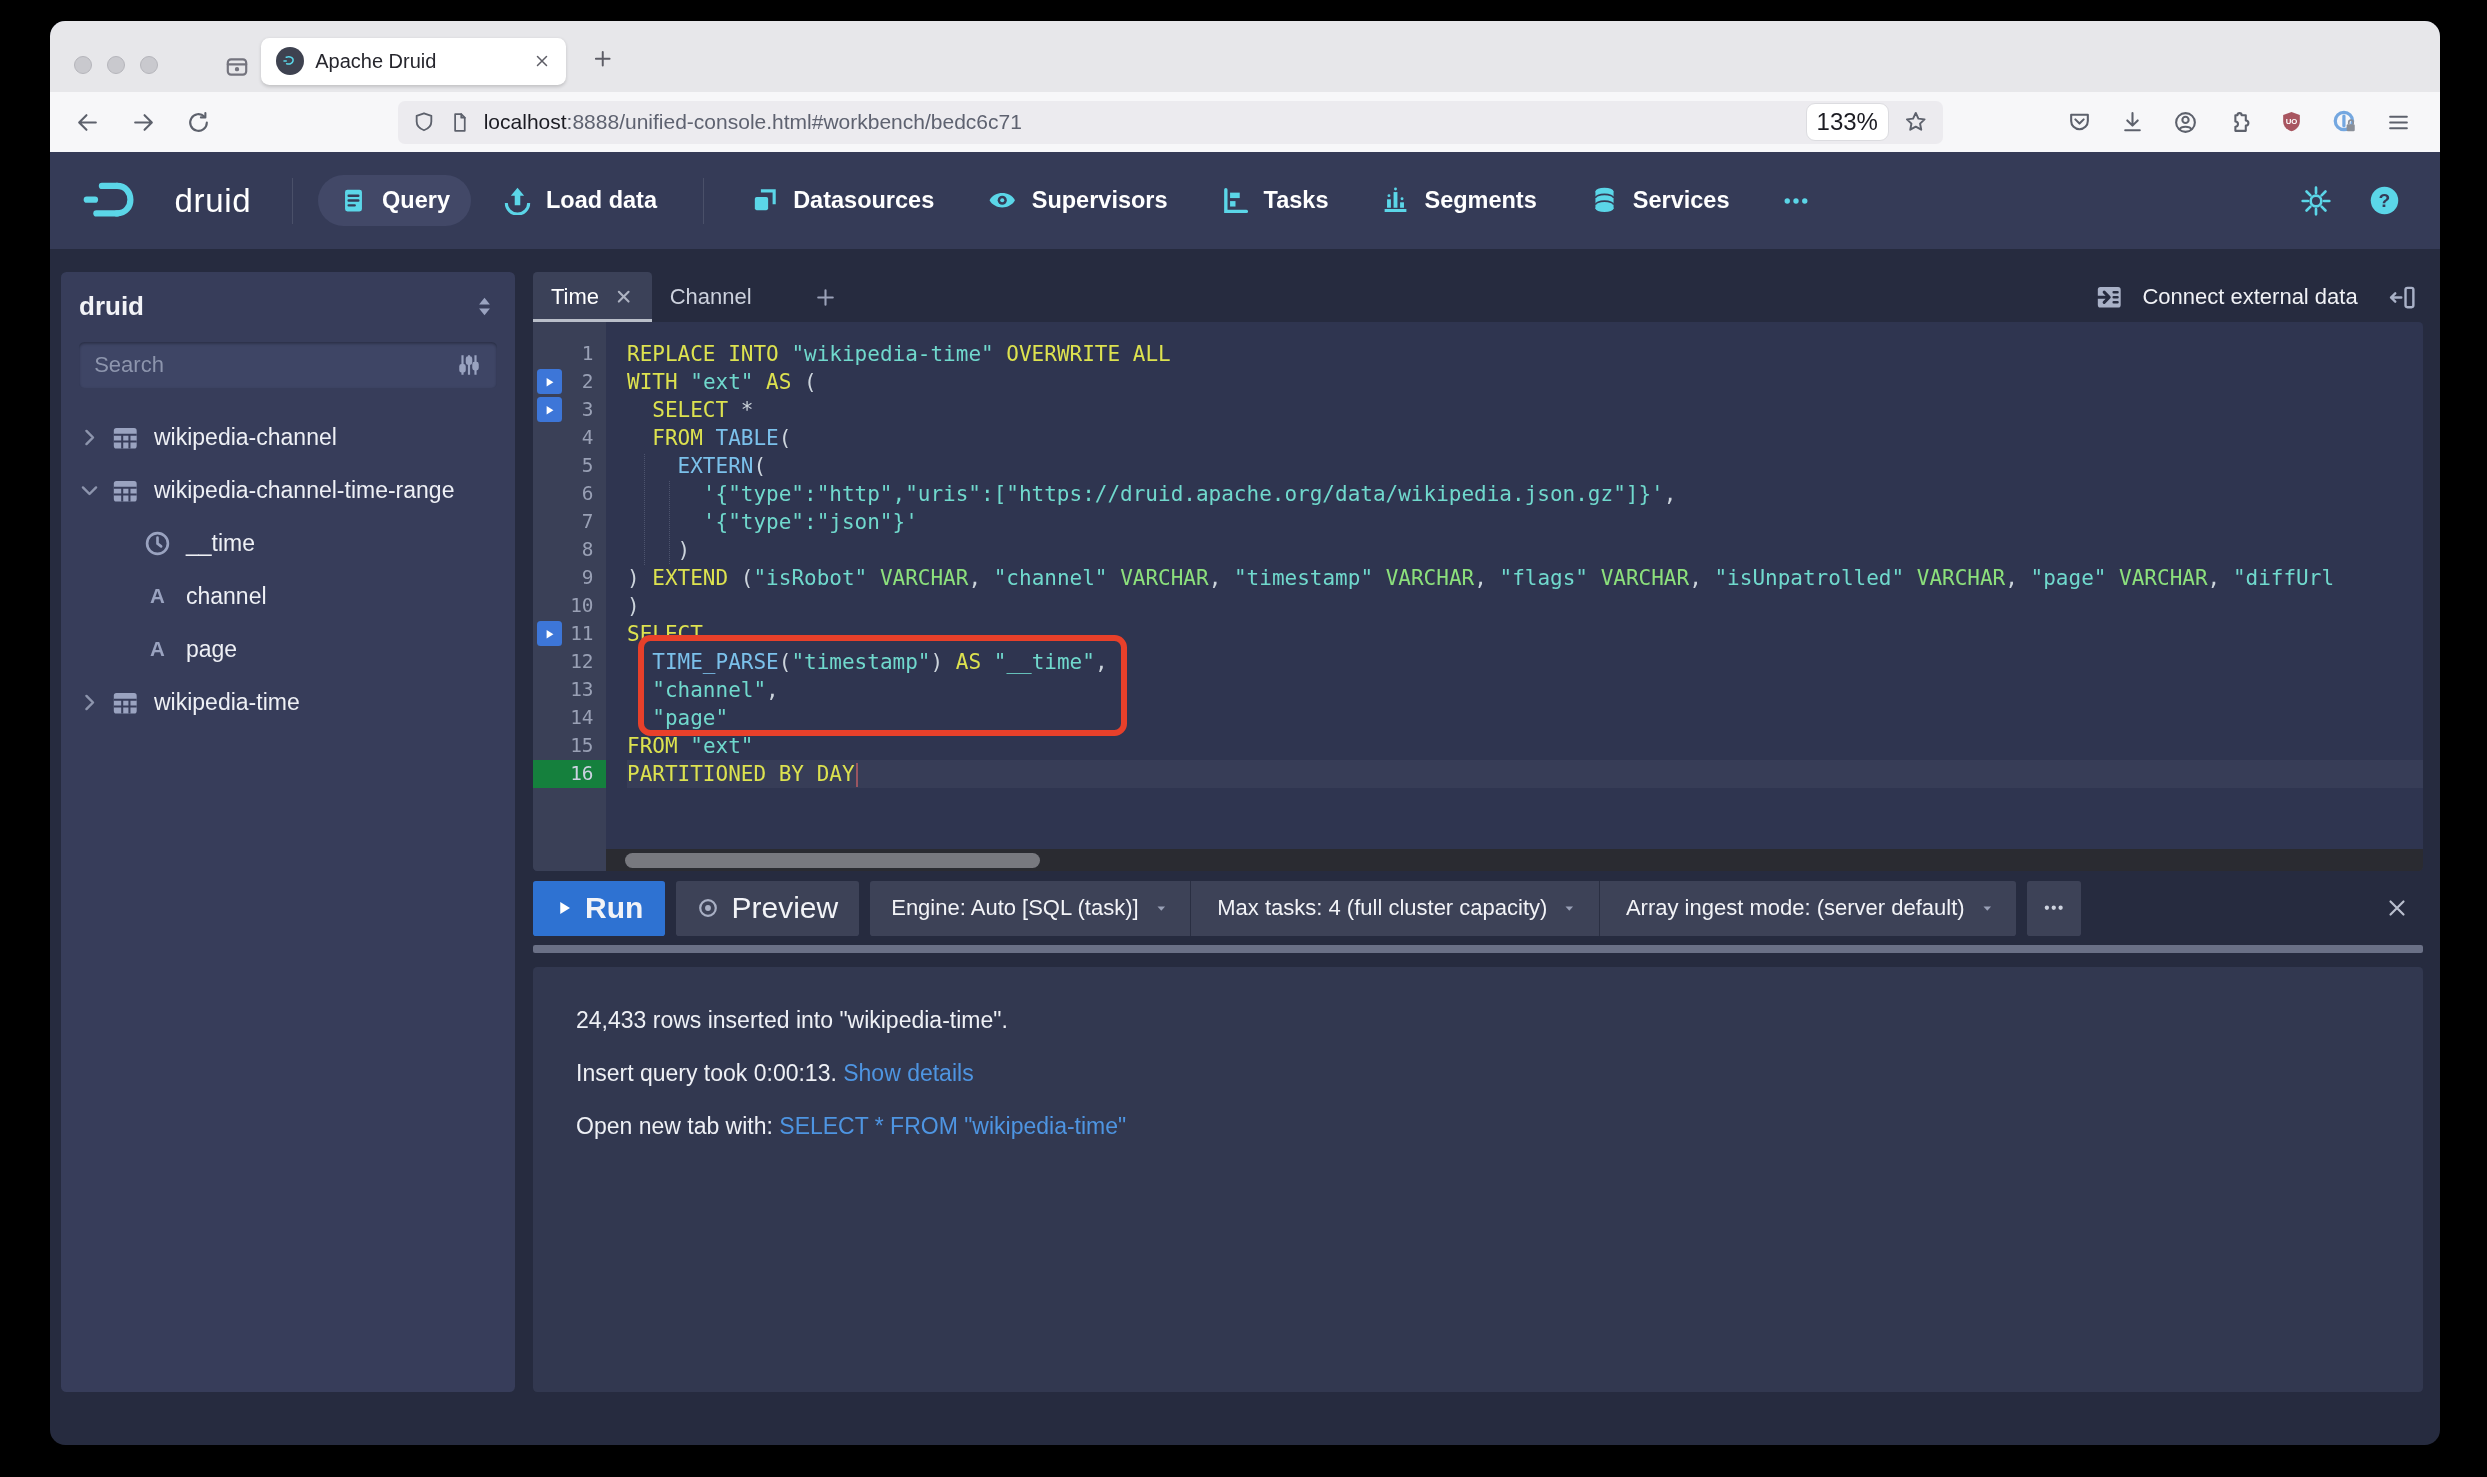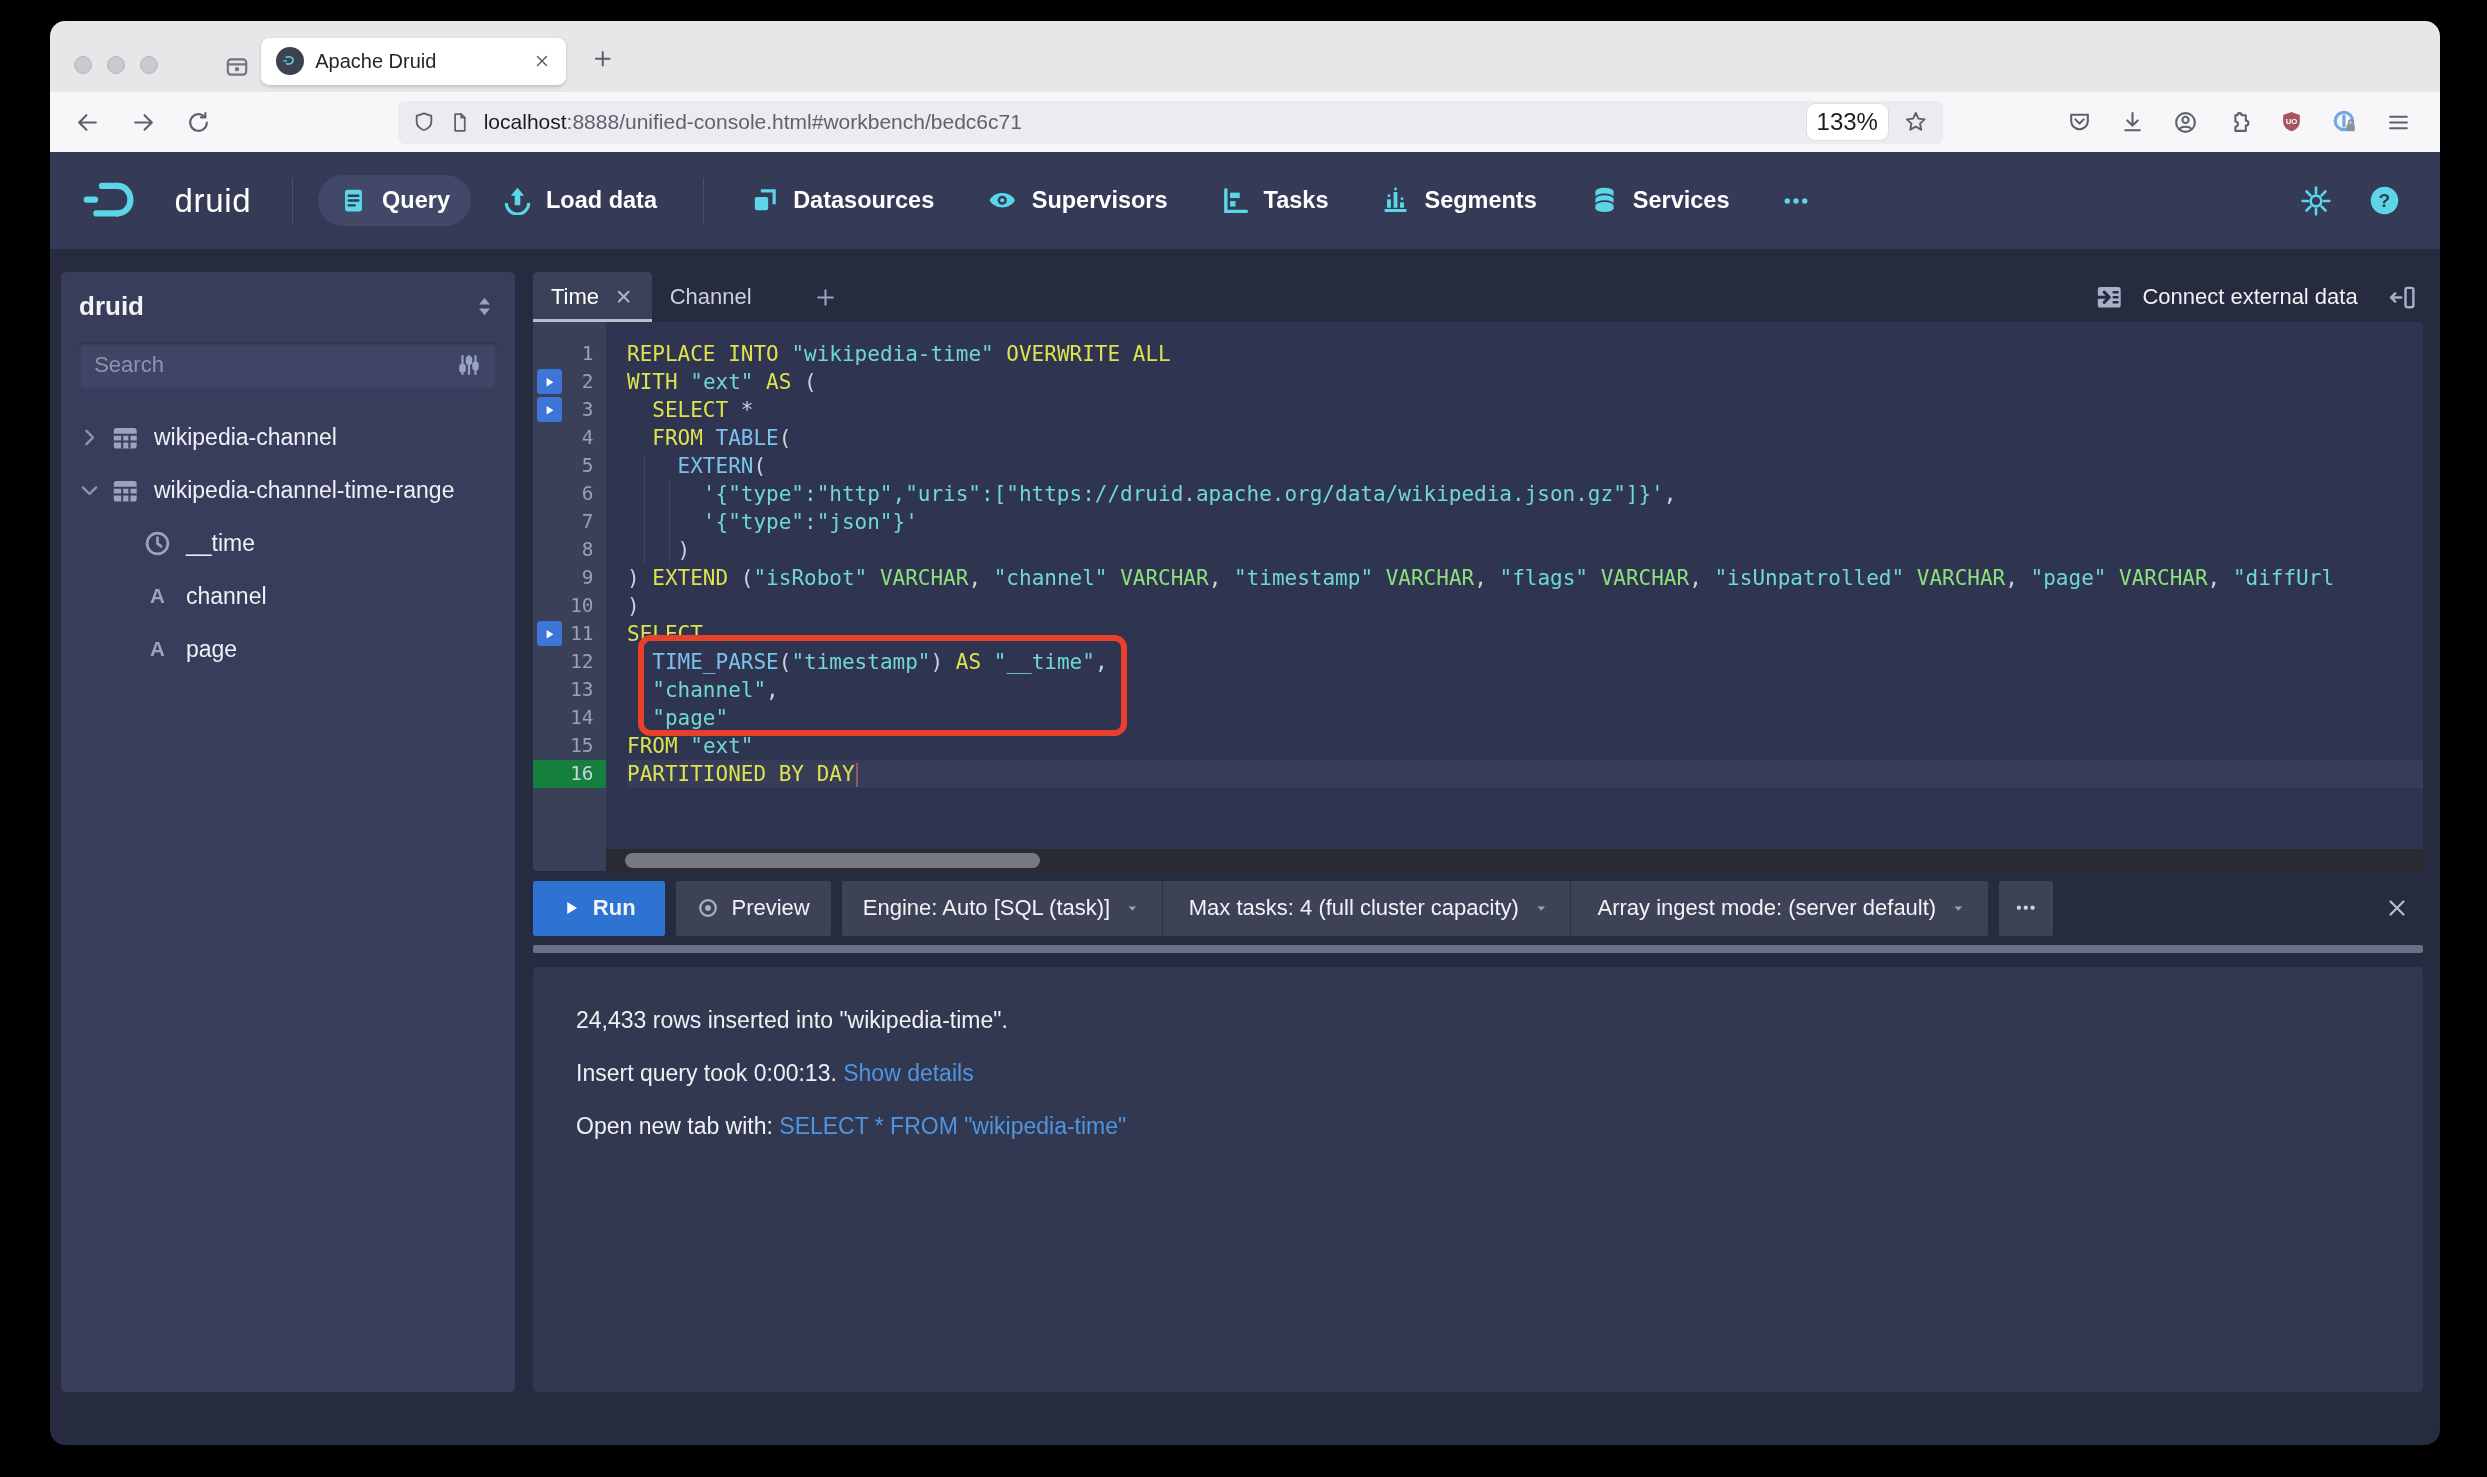--- a/index.html
+++ b/index.html
@@ -94,21 +94,21 @@
   .tk-typ { color:#8ce07c; } .tk-pun { color:#ccd4dc; } .tk-pln { color:#e6e9ef; }
   .cursor { display:inline-block; width:2.1px; height:23.5px; background:#9b5560; vertical-align:middle; margin-left:1.4px; }
   .iguide { position:absolute; border-left:1.4px dotted #4d546e; z-index:1; }
   .annotation { position:absolute; border:6.2px solid #e8402a; border-radius:12.5px; z-index:5; pointer-events:none; }
   .hscroll { position:absolute; left:73px; right:0; bottom:0; height:22px; background:#2a2b31; z-index:3; }
   .hthumb { position:absolute; left:19.4px; top:3.5px; width:415px; height:15.2px; border-radius:7.6px; background:#78797f; }
 
   
   .runbar { margin-top:9.7px; height:55px; display:flex; align-items:center; gap:11px; flex:none; }
   .btn { height:55px; display:flex; align-items:center; border-radius:2.8px; background:#3d4257; color:#f2f3f7;
-    font-size:22px; padding:0 21px; gap:12.5px; white-space:nowrap; }
+    font-size:30px; padding:0 21px; gap:12.5px; white-space:nowrap; }
   .btn .icon { color:#a9b0c4; }
   .btn.run { background:#2e72d2; font-weight:700; width:132px; justify-content:center; }
   .btn.run .icon { color:#fff; }
   .selgroup { height:55px; display:flex; background:#3d4257; border-radius:2.8px; }
   .sel { display:flex; align-items:center; gap:14px; padding:0 21px; font-size:22px; color:#f2f3f7; white-space:nowrap; }
   .sel + .sel { border-left:1.4px solid #2a2f42;padding-left:26px; }
   .sel .icon { color:#99a0b6; }
   .btn.more { padding:0 15.2px; }
   .btn.more .icon { color:#ced3df; }
   .runclose { margin-left:auto; color:#b9bfce; margin-right:12.5px; display:flex; }
@@ -431,20 +431,34 @@
             </span>
             <span>channel</span>
           </div>
           <div class="trow child">
             <span class="ticon" style="display: flex;">
               <svg width="29" height="29" viewBox="0 0 24 24" style="font-size:33px">
                 <text x="12" y="17.5" text-anchor="middle" font-size="17" font-weight="bold" fill="currentColor" font-family="Liberation Sans, sans-serif">A</text>
               </svg>
             </span>
             <span>page</span>
+          </div>
+          <div class="trow">
+            <span class="chev" style="display: flex;">
+              <svg width="21" height="21" viewBox="0 0 24 24" fill="none" stroke="currentColor" stroke-width="2.8" stroke-linecap="round" stroke-linejoin="round">
+                <path d="M8.5 4.5l7.5 7.5-7.5 7.5"></path>
+              </svg>
+            </span>
+            <span class="ticon" style="display: flex;">
+              <svg width="30.5" height="30.5" viewBox="0 0 24 24">
+                <rect x="3" y="4" width="18" height="16" rx="2" fill="currentColor"></rect>
+                <path d="M3 9.3h18M3 14.6h18M9.6 9.3V20M15.3 9.3V20" stroke="#373d5a" stroke-width="1.6"></path>
+              </svg>
+            </span>
+            <span>wikipedia-time</span>
           </div>
         </div>
     </aside>
 
     <div class="main">
 
       <div class="tabrow">
         <div id="qtabs" style="display:flex;align-items:stretch;">
             <div class="qtab active">
               <span>Time</span>

